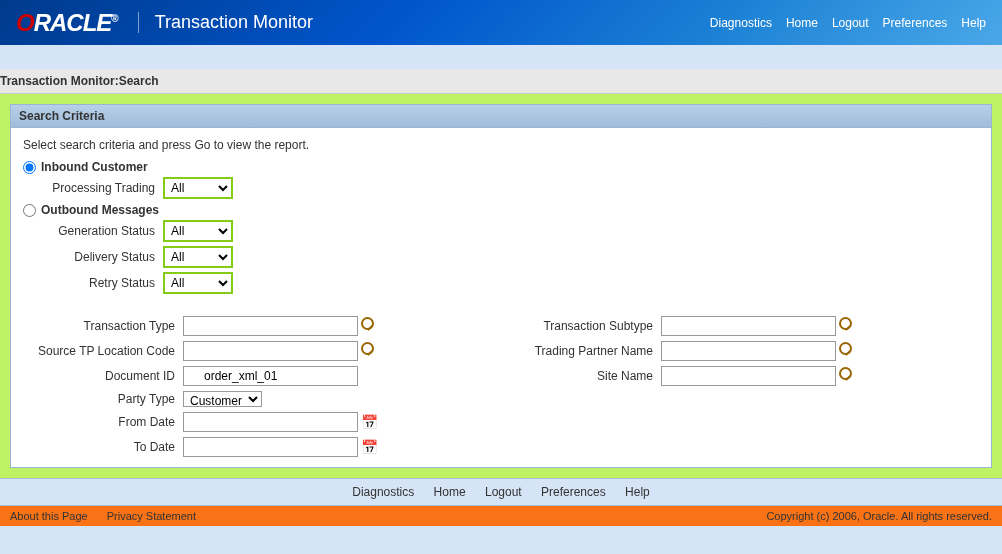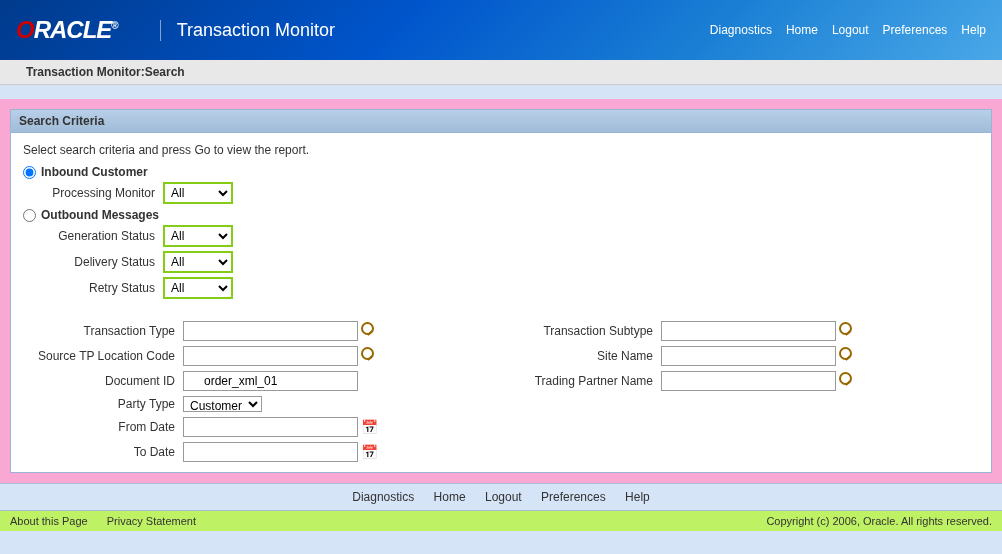--- a/index.html
+++ b/index.html
@@ -8,67 +8,67 @@
       font-size: 12px;
       background: #d6e4f7;
       width: 1002px;
       min-height: 554px;
       color: #333;
     }
 
     
     .header {
       background: linear-gradient(135deg, #003a8c 0%, #0055cc 40%, #1a7fd4 70%, #4aa8e8 100%);
-      height: 60px;
+      height: 45px;
       display: flex;
       align-items: center;
       justify-content: space-between;
       padding: 0 16px;
       position: relative;
     }
     .header-left {
       display: flex;
       align-items: center;
       gap: 16px;
     }
     .app-title {
       color: white;
       font-size: 18px;
       font-weight: normal;
-      margin-left: 26px;
+      margin-left: 4px;
       border-left: 1px solid rgba(255,255,255,0.5);
       padding-left: 16px;
     }
     .header-nav {
       display: flex;
       gap: 14px;
       color: white;
       font-size: 12px;
     }
     .header-nav a {
       color: white;
       text-decoration: none;
       cursor: pointer;
     }
 
     
     .breadcrumb-bar {
       background: #e8e8e8;
       border-bottom: 1px solid #ccc;
-      padding: 5px 26px;
+      padding: 5px 0;
       font-size: 12px;
       font-weight: bold;
       color: #333;
+      margin-top: 24px;
     }
 
     
     .main-content {
       padding: 10px;
-      background: #f9a8d4;
-      margin-top: 14px;
+      background: #bef264;
     }
 
     
     .search-criteria-box {
       background: #ffffff;
       border: 1px solid #9ab4d6;
     }
     .search-criteria-header {
       background: linear-gradient(to bottom, #b8cfe8, #a0bcd8);
       padding: 4px 8px;
@@ -237,21 +237,21 @@
       padding: 6px;
       font-size: 12px;
       border-top: 1px solid #aabbd4;
     }
     .footer-nav a {
       color: #333;
       text-decoration: none;
       margin: 0 8px;
     }
     .footer-bottom {
-      background: #bef264;
+      background: #f97316;
       display: flex;
       justify-content: space-between;
       padding: 4px 10px;
       font-size: 11px;
       color: #333;
       border-top: 1px solid #aabbd4;
     }
     .footer-bottom a {
       color: #333;
       text-decoration: none;
@@ -299,21 +299,21 @@
     <div class="search-criteria-body">
 
       <div class="instruction-text">Select search criteria and press Go to view the report.</div>
 
       <div class="radio-section">
         <div class="radio-row">
           <input type="radio" name="msgtype" id="inbound" checked="" style="">
           <label for="inbound" class="radio-label">Inbound Customer</label>
         </div>
         <div class="status-row">
-          <span class="status-label">Processing Monitor</span>
+          <span class="status-label">Processing Trading</span>
           <select class="status-select">
             <option>All</option>
             <option>Success</option>
             <option>Error</option>
             <option>Pending</option>
           </select>
         </div>
       </div>
 
       <div class="radio-section">
@@ -408,29 +408,29 @@
 
           <div class="field-row">
             <span class="field-label">Transaction Subtype</span>
             <input type="text" class="field-input" value="" style="">
             <button class="search-icon-btn">
               <span class="mag-glass"></span>
             </button>
           </div>
 
           <div class="field-row">
-            <span class="field-label">Site Name</span>
+            <span class="field-label">Trading Partner Name</span>
             <input type="text" class="field-input" value="" style="">
             <button class="search-icon-btn">
               <span class="mag-glass"></span>
             </button>
           </div>
 
           <div class="field-row">
-            <span class="field-label">Trading Partner Name</span>
+            <span class="field-label">Site Name</span>
             <input type="text" class="field-input" value="" style="">
             <button class="search-icon-btn">
               <span class="mag-glass"></span>
             </button>
           </div>
 
         </div>
       </div>
 
     </div>

